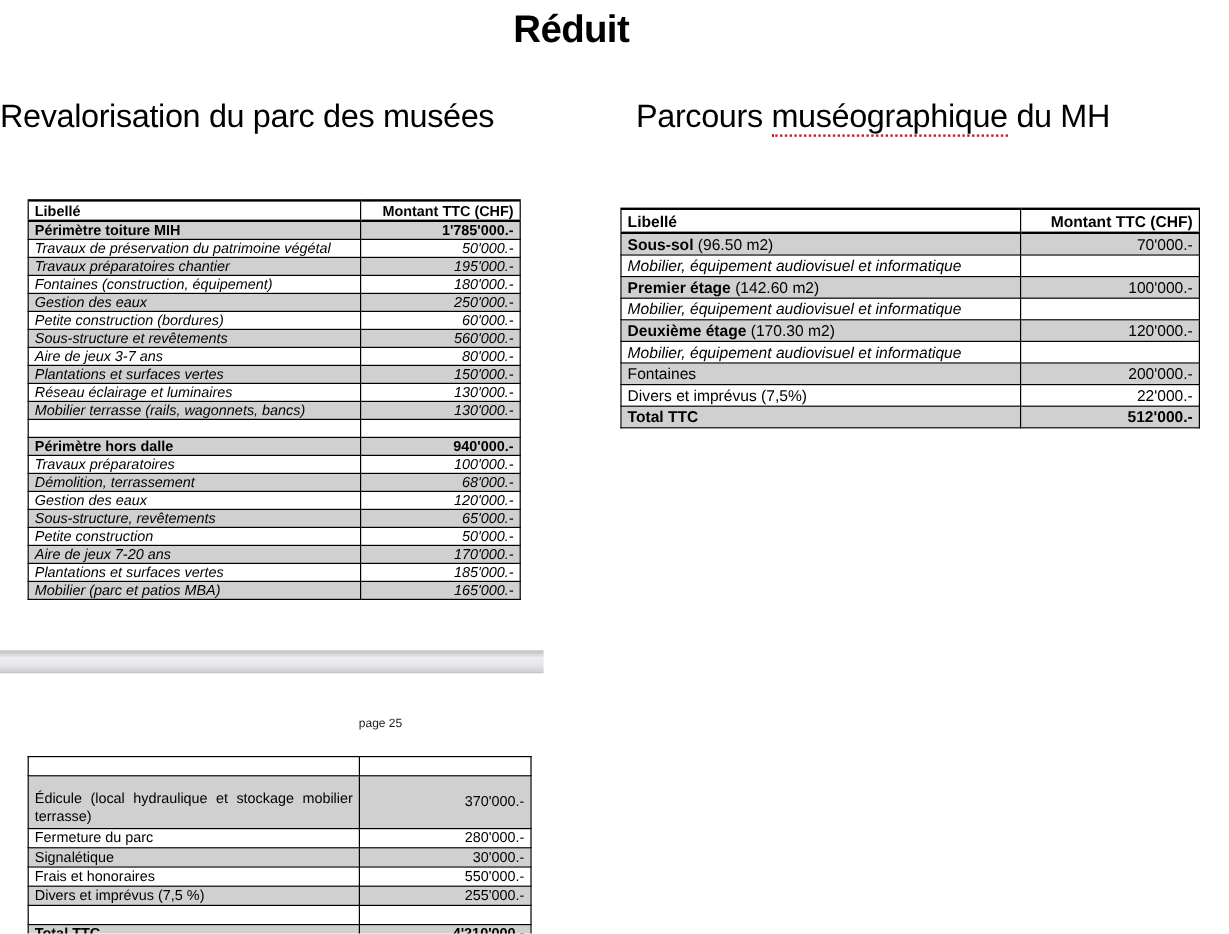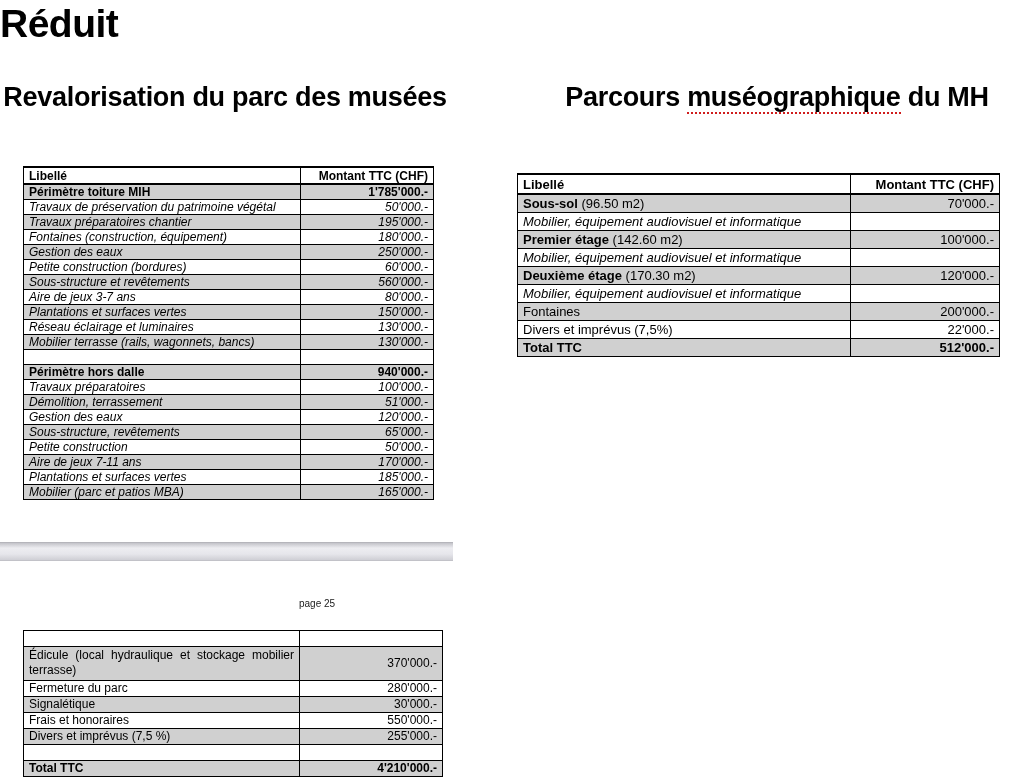--- a/index.html
+++ b/index.html
@@ -2,25 +2,25 @@
 <html><head>
 <meta charset="utf-8">
 <style>
   html,body{margin:0;padding:0;}
   body{
     width:1024px;height:778px;background:#ffffff;position:relative;
     font-family:"Liberation Sans","DejaVu Sans",sans-serif;color:#000;
     overflow:hidden;
   }
   .page-title{
-    position:absolute;top:0px;left:0;width:952px;text-align:left;
-    font-size:39px;font-weight:bold;letter-spacing:-0.5px;line-height:48px;
+    position:absolute;top:0px;left:0;width:952px;text-align:center;
+    font-size:32px;font-weight:bold;letter-spacing:-0.5px;line-height:48px;
   }
   .heading{
-    position:absolute;font-size:27px;font-weight:bold;text-align:center;line-height:35px;
+    position:absolute;font-size:27px;font-weight:normal;line-height:35px;
     letter-spacing:-0.3px;
   }
   .heading-left{top:80px;left:0;width:450px;}
   .heading-right{top:80px;left:530px;width:494px;white-space:nowrap;}
   .squiggle{border-bottom:2px dotted #cf1d1d;padding-bottom:0px;}
 
   table{border-collapse:collapse;table-layout:fixed;position:absolute;}
   th,td{border:1px solid #000;padding:0 5px;overflow:hidden;white-space:nowrap;vertical-align:middle;}
   thead th{border-top:2px solid #000;border-bottom:2px solid #000;font-weight:bold;}
   th.label{text-align:left;}
@@ -33,21 +33,21 @@
   .t-right{left:517px;top:173px;width:482px;font-size:13px;}
   .t-right td{height:17px;line-height:17px;}
   .t-right thead th{height:18px;}
 
   .t-bottom{left:23px;top:630px;width:419px;font-size:12px;}
   .t-bottom td{height:15px;line-height:15px;}
 
   tr.shaded td{background:#d0d0d0;}
   tr.bold td{font-weight:bold;}
   tr.italic td{font-style:italic;}
-  tr.justify td.label{white-space:normal;text-align:justify;line-height:15px;padding-top:1px;padding-bottom:2px;}
+  tr.justify td.label{white-space:normal;text-align:justify;line-height:15px;padding-top:11px;padding-bottom:2px;}
 
   .page-gap{
     position:absolute;left:0;top:542px;width:453px;height:17px;
     background:linear-gradient(180deg,#c3c3c9 0%,#ededf1 30%,#e6e6eb 65%,#cfcfd5 100%);
     border-top:1px solid #b5b5bb;border-bottom:1px solid #c2c2c8;
   }
   .page-num{
     position:absolute;top:598px;left:299px;width:135px;text-align:left;
     font-size:10px;line-height:12px;color:#1a1a1a;
   }
@@ -124,36 +124,36 @@
       <tr class="shaded bold">
         <td class="label">Périmètre hors dalle</td>
         <td class="value">940'000.-</td>
       </tr>
       <tr class="italic">
         <td class="label">Travaux préparatoires</td>
         <td class="value">100'000.-</td>
       </tr>
       <tr class="shaded italic">
         <td class="label">Démolition, terrassement</td>
-        <td class="value">51'000.-</td>
+        <td class="value">68'000.-</td>
       </tr>
       <tr class="italic">
         <td class="label">Gestion des eaux</td>
         <td class="value">120'000.-</td>
       </tr>
       <tr class="shaded italic">
         <td class="label">Sous-structure, revêtements</td>
         <td class="value">65'000.-</td>
       </tr>
       <tr class="italic">
         <td class="label">Petite construction</td>
         <td class="value">50'000.-</td>
       </tr>
       <tr class="shaded italic">
-        <td class="label">Aire de jeux 7-11 ans</td>
+        <td class="label">Aire de jeux 7-20 ans</td>
         <td class="value">170'000.-</td>
       </tr>
       <tr class="italic">
         <td class="label">Plantations et surfaces vertes</td>
         <td class="value">185'000.-</td>
       </tr>
       <tr class="shaded italic">
         <td class="label">Mobilier (parc et patios MBA)</td>
         <td class="value">165'000.-</td>
       </tr>

